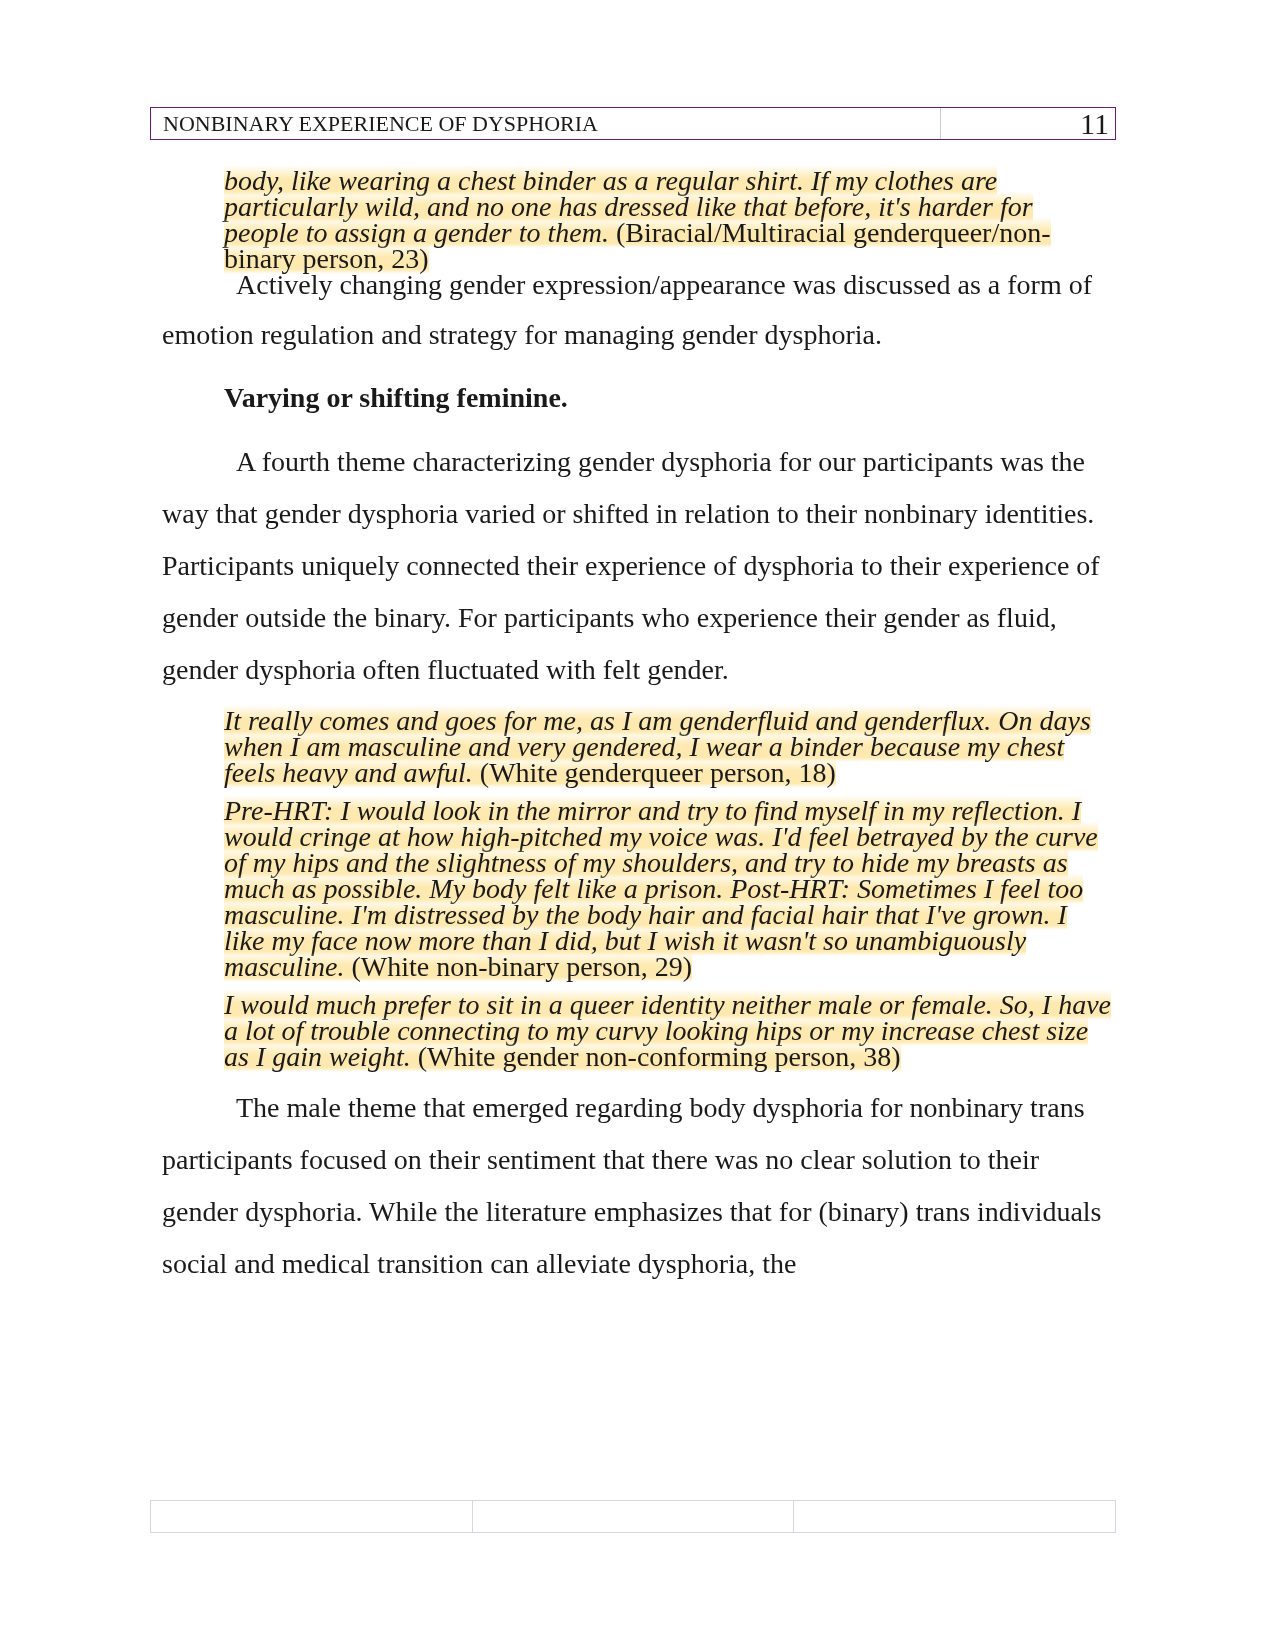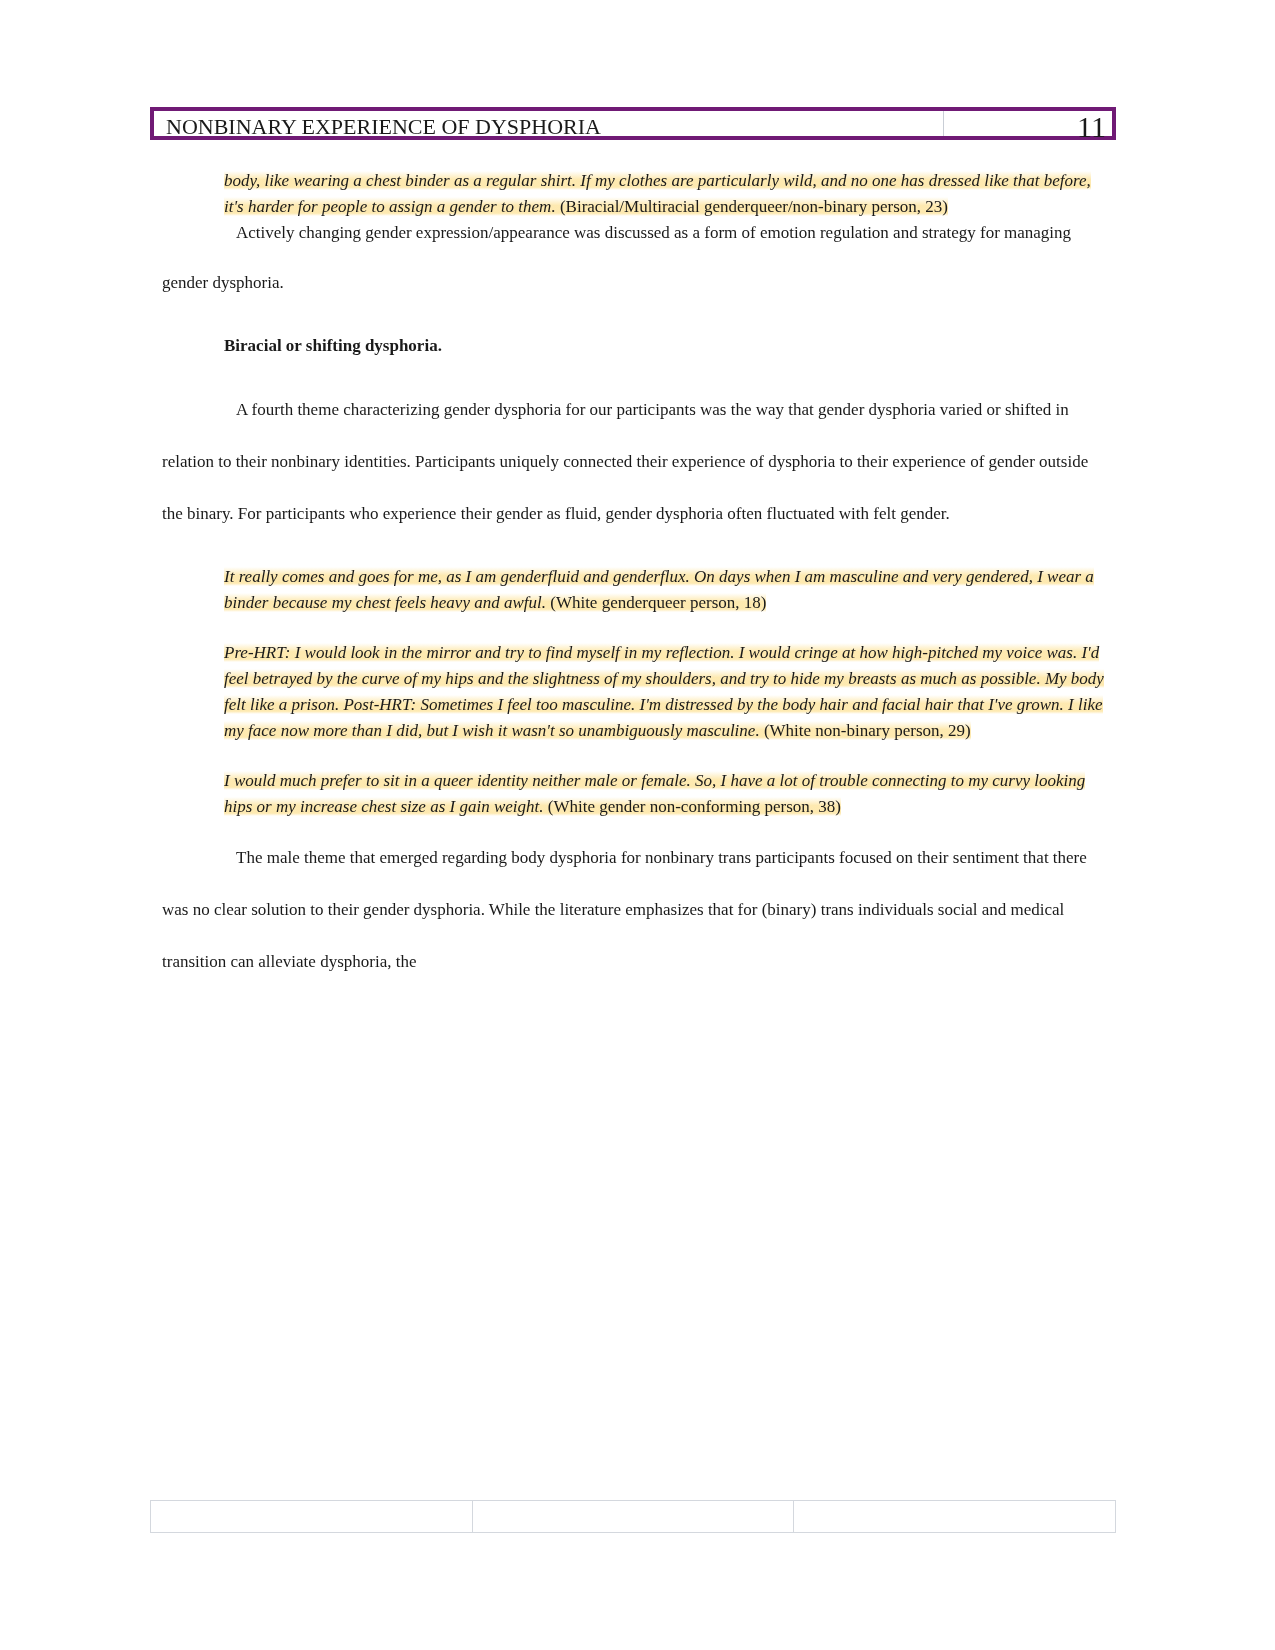--- a/index.html
+++ b/index.html
@@ -1,59 +1,59 @@
 <!DOCTYPE html>
 <html><head>
 <meta charset="utf-8">
 <style>
   html, body { margin: 0; padding: 0; background: #ffffff; }
   body { width: 1275px; height: 1650px; position: relative; overflow: hidden;
          font-family: "Liberation Serif", "DejaVu Serif", serif; color: #1a1a1a; }
   .page { position: absolute; left: 0; top: 0; width: 1275px; height: 1650px; background: #fff; }
 
   .header-table { position: absolute; left: 150px; top: 107px; width: 966px; height: 33px;
-                  border: 4px solid #701a75; display: flex; box-sizing: border-box; }
+                  border: 1px solid #701a75; display: flex; box-sizing: border-box; }
   .header-cell-title { flex: 0 0 790px; border-right: 1px solid #c9ced6; box-sizing: border-box;
                        padding-left: 12px; font-size: 22px; line-height: 31px; white-space: nowrap; }
   .header-cell-page { flex: 1; text-align: right; padding-right: 6px; font-size: 30px; line-height: 31px; }
 
   .footer-table { position: absolute; left: 150px; top: 1500px; width: 966px; height: 33px;
                   border: 1px solid #d4d8de; display: flex; box-sizing: border-box; }
   .footer-cell { flex: 1; border-right: 1px solid #d4d8de; }
   .footer-cell:last-child { border-right: none; }
 
-  .content { position: absolute; left: 150px; top: 168px; width: 966px; font-size: 17px; }
+  .content { position: absolute; left: 150px; top: 168px; width: 966px; font-size: 28px; }
 
   .para { line-height: 52px; margin: 12px; text-indent: 74px; }
   .heading { font-weight: bold; margin: 0; padding-left: 74px; line-height: 52px; }
 
   .quote { margin: 0 0 0 74px; width: 890px; line-height: 26px; padding: 0; }
   .quote .q-italic { font-style: italic; }
   .hl { background: linear-gradient(to bottom, rgba(255,236,170,0) 0%, rgba(253,226,150,0.75) 45%, rgba(253,226,150,0.75) 85%, rgba(255,236,170,0) 100%);
         -webkit-box-decoration-break: clone; box-decoration-break: clone; }
-  .quote-gap-top { margin-top: 24px; }
+  .quote-gap-top { margin-top: 12px; }
   .quote-gap-bottom { margin-bottom: 12px; }
 </style>
 </head>
 <body>
 
 <div class="page">
 
   <div class="header-table">
     <div class="header-cell-title">NONBINARY EXPERIENCE OF DYSPHORIA</div>
     <div class="header-cell-page">11</div>
   </div>
 
   <div class="content">
 
     <p class="quote"><span class="hl"><span class="q-italic">body, like wearing a chest binder as a regular shirt. If my clothes are particularly wild, and no one has dressed like that before, it's harder for people to assign a gender to them.</span> <span>(Biracial/Multiracial genderqueer/non-binary person, 23)</span></span></p>
 
     <p class="para" style="line-height:50px; margin-top:-12px;">Actively changing gender expression/appearance was discussed as a form of emotion regulation and strategy for managing gender dysphoria.</p>
 
-    <p class="heading">Biracial or shifting dysphoria.</p>
+    <p class="heading">Varying or shifting feminine.</p>
 
     <p class="para">A fourth theme characterizing gender dysphoria for our participants was the way that gender dysphoria varied or shifted in relation to their nonbinary identities. Participants uniquely connected their experience of dysphoria to their experience of gender outside the binary. For participants who experience their gender as fluid, gender dysphoria often fluctuated with felt gender.</p>
 
     <p class="quote quote-gap-top quote-gap-bottom"><span class="hl"><span class="q-italic">It really comes and goes for me, as I am genderfluid and genderflux. On days when I am masculine and very gendered, I wear a binder because my chest feels heavy and awful.</span> <span>(White genderqueer person, 18)</span></span></p>
 
 
     <p class="quote quote-gap-top quote-gap-bottom"><span class="hl"><span class="q-italic">Pre-HRT: I would look in the mirror and try to find myself in my reflection. I would cringe at how high-pitched my voice was. I'd feel betrayed by the curve of my hips and the slightness of my shoulders, and try to hide my breasts as much as possible. My body felt like a prison. Post-HRT: Sometimes I feel too masculine. I'm distressed by the body hair and facial hair that I've grown. I like my face now more than I did, but I wish it wasn't so unambiguously masculine.</span> <span>(White non-binary person, 29)</span></span></p>
 
 
     <p class="quote quote-gap-top quote-gap-bottom"><span class="hl"><span class="q-italic">I would much prefer to sit in a queer identity neither male or female. So, I have a lot of trouble connecting to my curvy looking hips or my increase chest size as I gain weight.</span> <span>(White gender non-conforming person, 38)</span></span></p>

